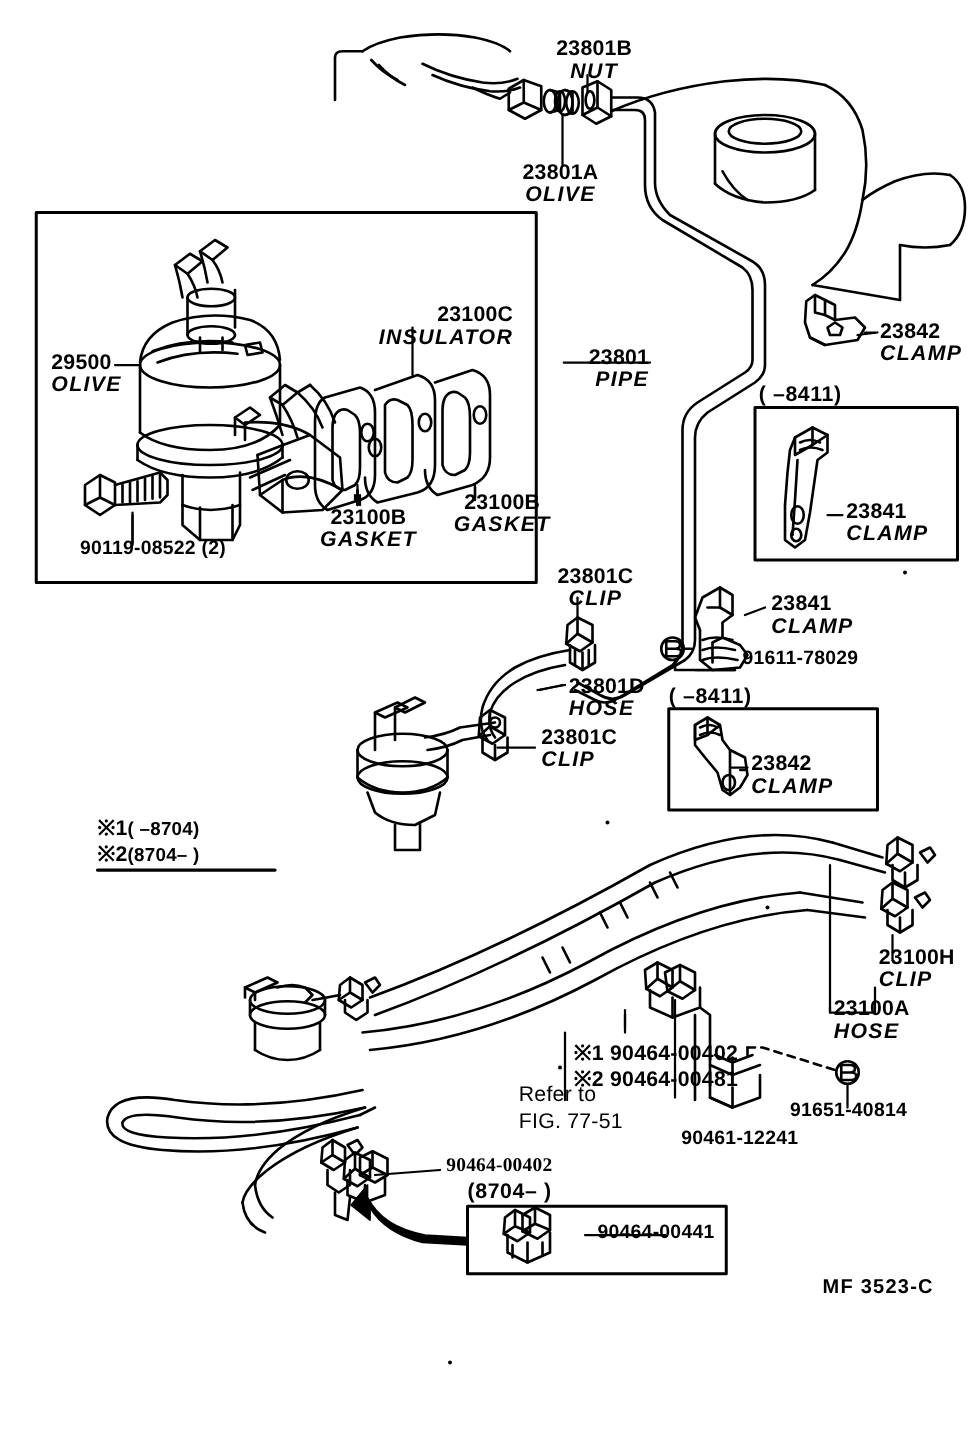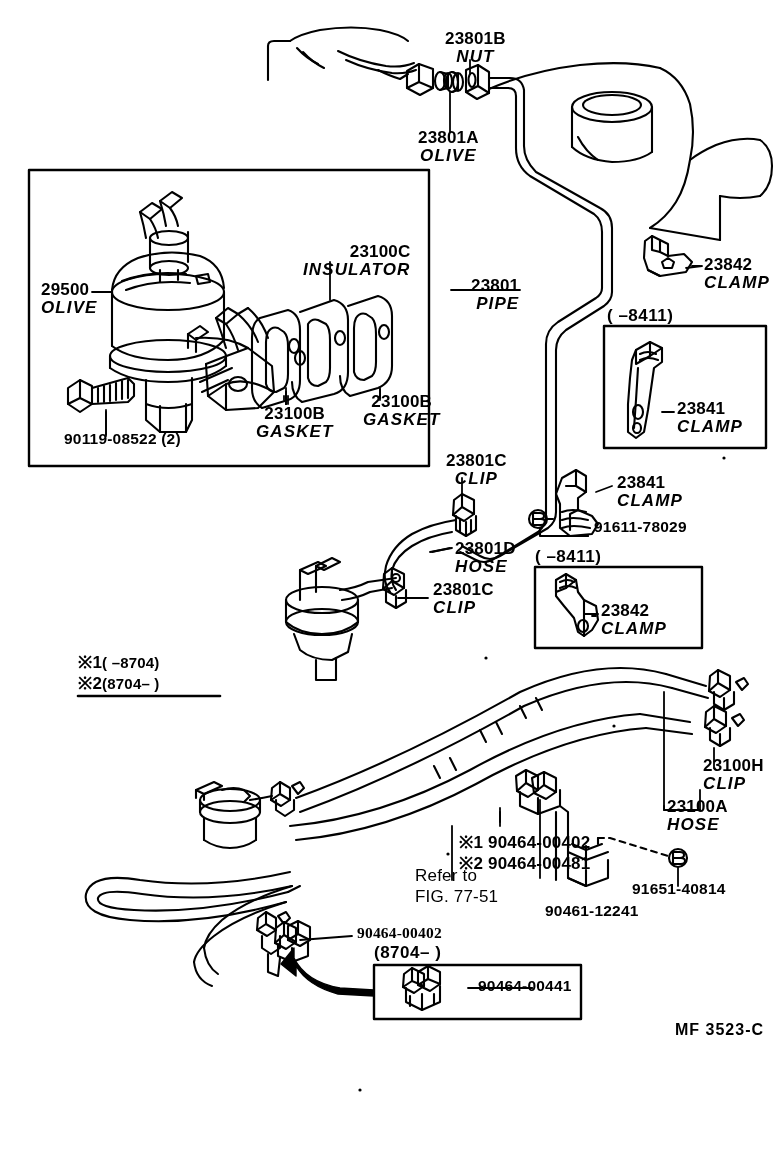--- a/index.html
+++ b/index.html
@@ -576,17 +576,17 @@
   </div>
 
   <div class="lbl daterange" style="left:374px; top:944px;">
     <span>(8704–        )</span>
   </div>
 
   <div class="lbl" style="left:446px; top:978px;margin-left:32px;">
     <div class="num sm">90464-00441</div>
   </div>
 
-  <div class="lbl figcode" style="left:675px; top:1022px;">
+  <div class="lbl figcode" style="left:658px; top:1022px;">
     <span>MF  3523-C</span>
   </div>
 
 </div>
 
 </body></html>

